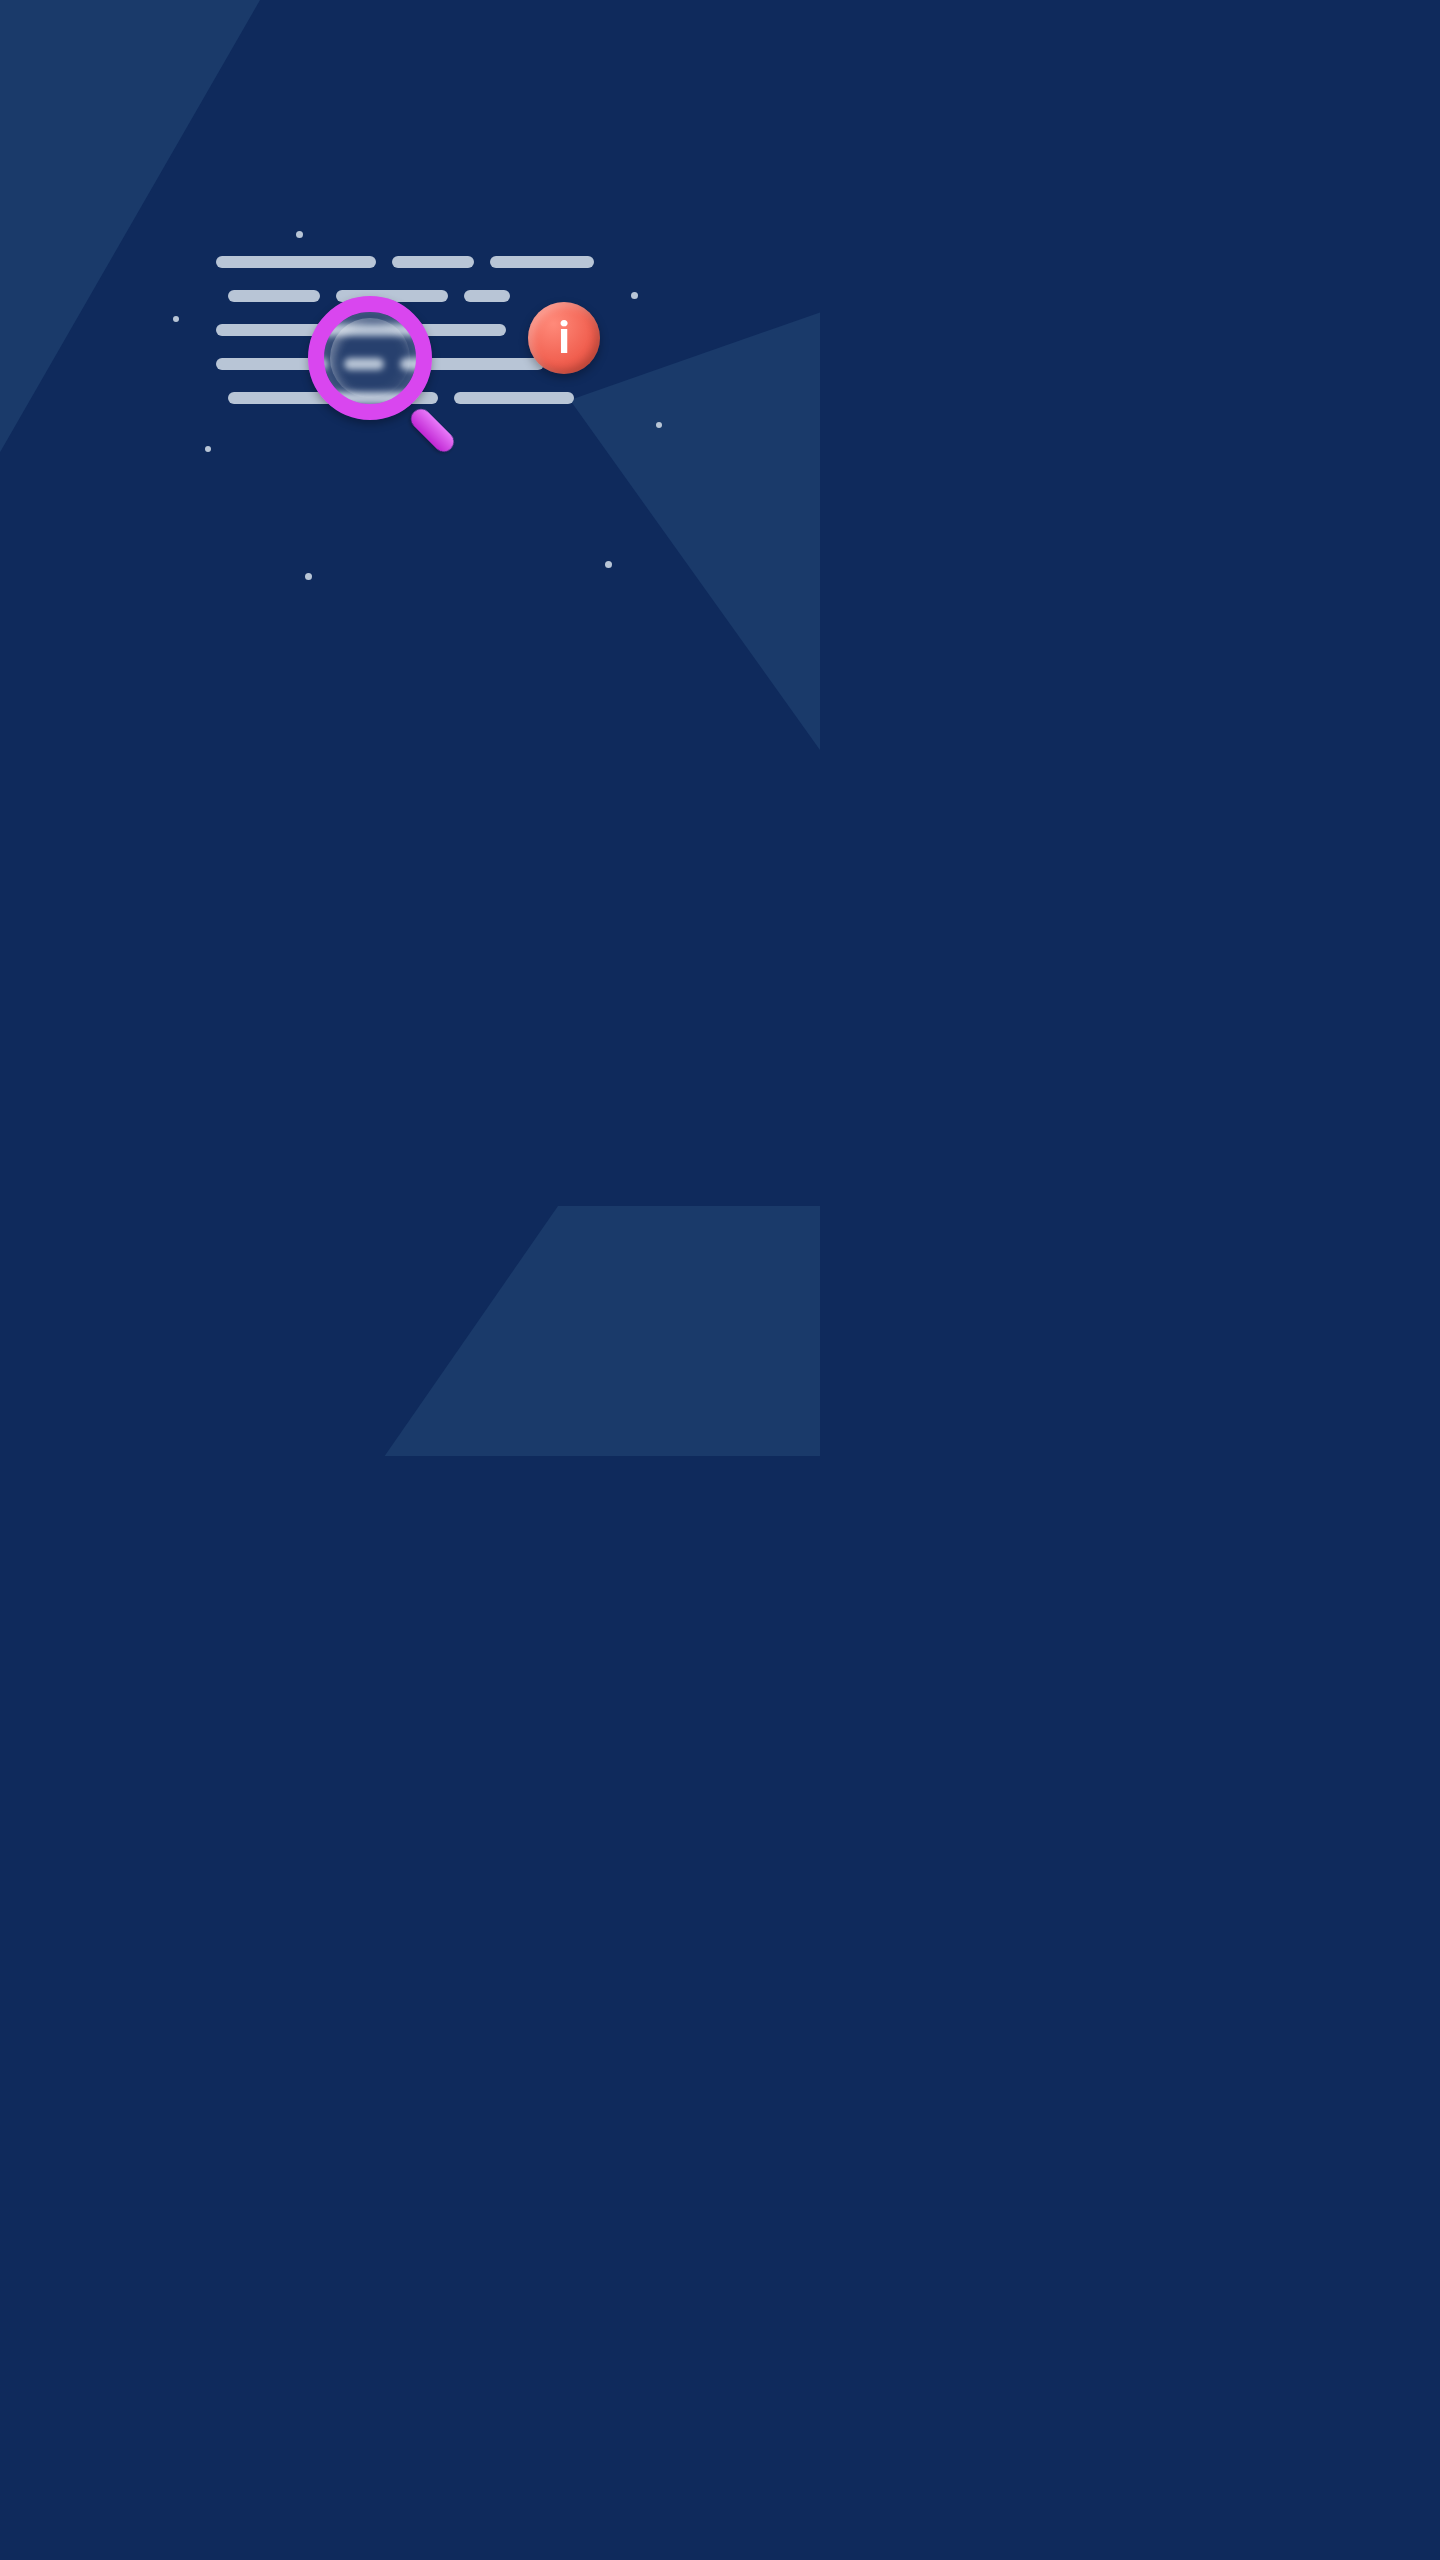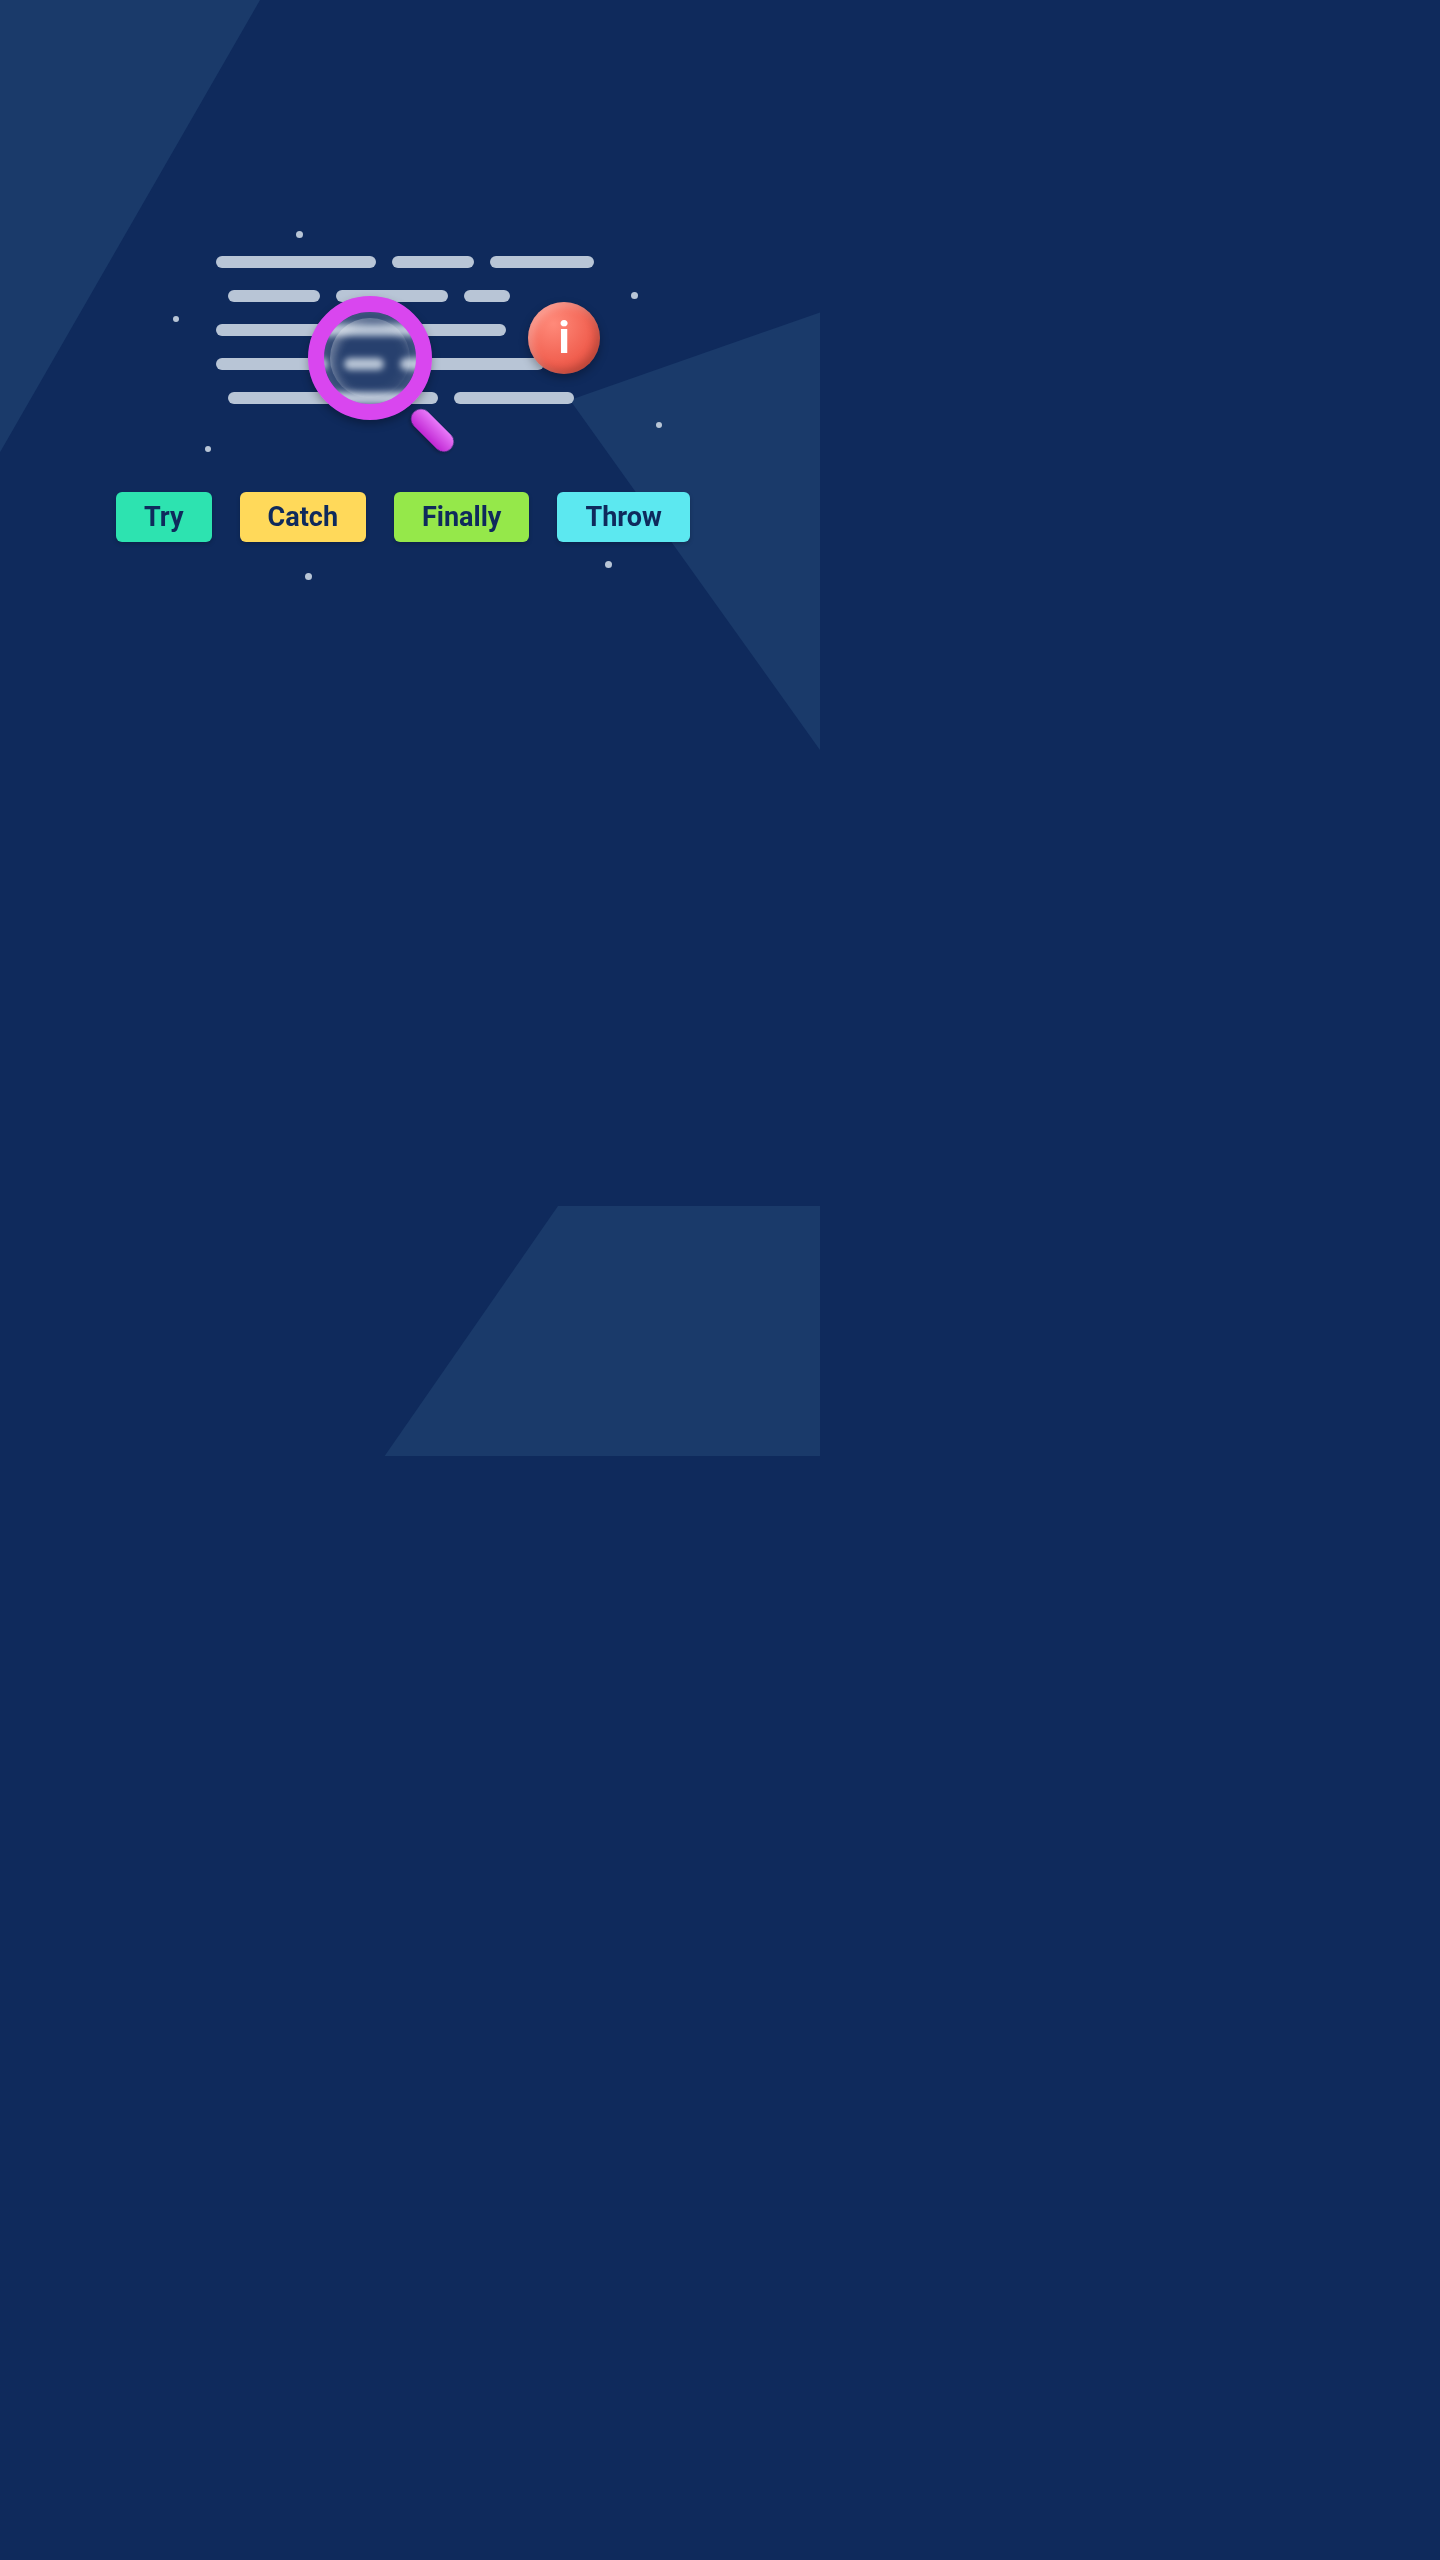--- a/index.html
+++ b/index.html
@@ -198,20 +198,14 @@
 
   <div class="magnifier">
     <div class="mag-ring"></div>
     <div class="mag-handle"></div>
   </div>
 
   <div class="info-badge">
     <span>i</span>
   </div>
 
-  <div class="button-row">
-    <div class="pill pill-try">Try</div>
-    <div class="pill pill-catch">Catch</div>
-    <div class="pill pill-finally">Finally</div>
-    <div class="pill pill-throw">Throw</div>
-  </div>
 
 </div>
 
 </body></html>

